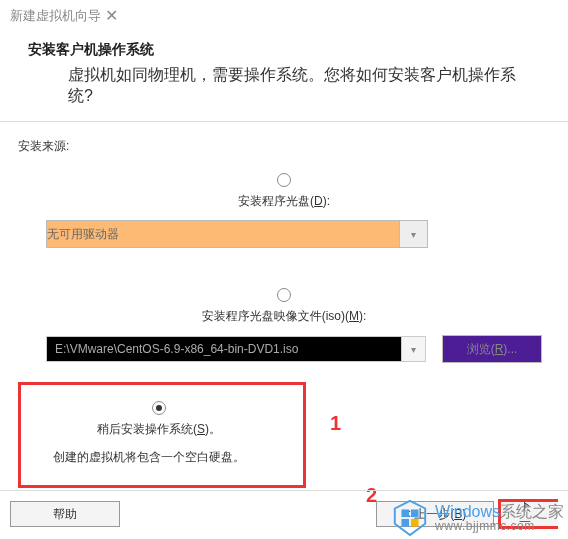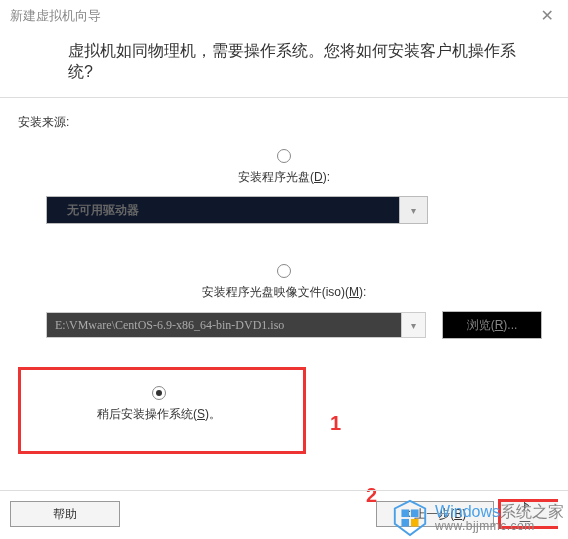--- a/index.html
+++ b/index.html
@@ -8,21 +8,21 @@
       font-size: 12px;
       color: #333;
       background: #fff;
       width: 568px;
       height: 539px;
       position: relative;
       overflow: hidden;
     }
     .titlebar {
       display: flex;
-      justify-content: space-between;
+      justify-content: flex-start;
       align-items: center;
       padding: 6px 10px 4px 10px;
       color: #888;
       font-size: 13px;
     }
     .close-x {
       font-size: 16px;
       color: #888;
       cursor: pointer;
       padding: 0 4px;
@@ -82,27 +82,26 @@
     .combo {
       display: flex;
       align-items: center;
       margin: 4px 0 40px 28px;
       width: 382px;
     }
     .combo-field {
       flex: 1;
       height: 28px;
       border: 1px solid #bbb;
-      background: #0f172a;
+      background: #fdba74;
       color: #666;
       display: flex;
       align-items: center;
-      padding: 0 20px;
-      font-size: 12px;
-      font-weight: bold;
+      padding: 0 0;
+      font-size: 12px;
     }
     .combo-arrow {
       width: 28px;
       height: 28px;
       border: 1px solid #bbb;
       border-left: none;
       background: #eee;
       display: flex;
       align-items: center;
       justify-content: center;
@@ -112,50 +111,49 @@
     .iso-row {
       display: flex;
       align-items: center;
       gap: 6px;
       margin: 4px 0 0 28px;
     }
     .iso-field {
       width: 356px;
       height: 26px;
       border: 1px solid #ccc;
-      background: #404040;
+      background: #000000;
       color: #aaa;
       display: flex;
       align-items: center;
       padding: 0 8px;
       font-size: 12px;
-      font-family: Liberation Serif, serif;
     }
     .iso-arrow {
       width: 24px;
       height: 26px;
       border: 1px solid #ccc;
       border-left: none;
       background: #f5f5f5;
       display:flex;align-items:center;justify-content:center;
       color:#888;font-size:10px;
     }
     .browse-btn {
       width: 100px;
       height: 28px;
       border: 1px solid #bbb;
-      background: #000000;
+      background: #4c1d95;
       color: #888;
       display:flex;align-items:center;justify-content:center;
       font-size: 12px;
       margin-left: 10px;
     }
     .red-box {
       border: 3px solid #e33;
-      margin: 28px 0 0 0;
+      margin: 19px 0 0 0;
       padding: 16px 18px 18px 12px;
       width: 288px;
       position: relative;
     }
     .red-box .radio-row { margin-bottom: 10px; }
     .helper-text {
       font-size: 12px;
       color: #333;
       padding-left: 20px;
       line-height: 1.6;
@@ -223,20 +221,21 @@
   </style>
 </head>
 <body>
 
 <div class="titlebar">
   <span>新建虚拟机向导</span>
   <span class="close-x">✕</span>
 </div>
 
 <div class="header-block">
+  <div class="header-title">安装客户机操作系统</div>
   <div class="header-subtitle">虚拟机如同物理机，需要操作系统。您将如何安装客户机操作系统?</div>
 </div>
 <div class="divider"></div>
 
 <div class="content">
   <div class="section-label">安装来源:</div>
 
   <div class="radio-row">
     <span class="radio"></span>
     <span class="radio-label">
@@ -266,20 +265,21 @@
     </div>
   </div>
 
   <div class="red-box">
     <div class="radio-row">
       <span class="radio checked"></span>
       <span class="radio-label">
         <span>稍后安装操作系统(</span><span class="underline">S</span><span>)。</span>
       </span>
     </div>
+    <div class="helper-text">创建的虚拟机将包含一个空白硬盘。</div>
   </div>
 </div>
 
 <div class="anno-1">1</div>
 <div class="anno-2">2</div>
 
 <div class="button-bar">
   <div class="btn help">帮助</div>
   <div class="btn back">
     <span>&lt; 上一步(</span>

